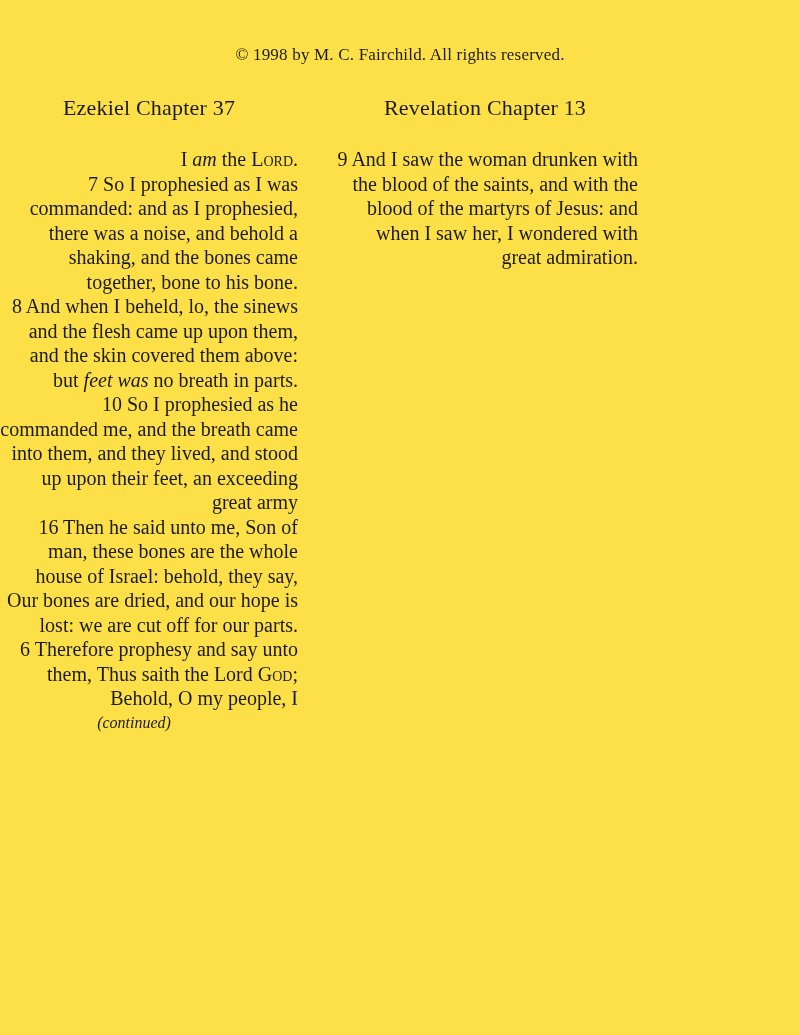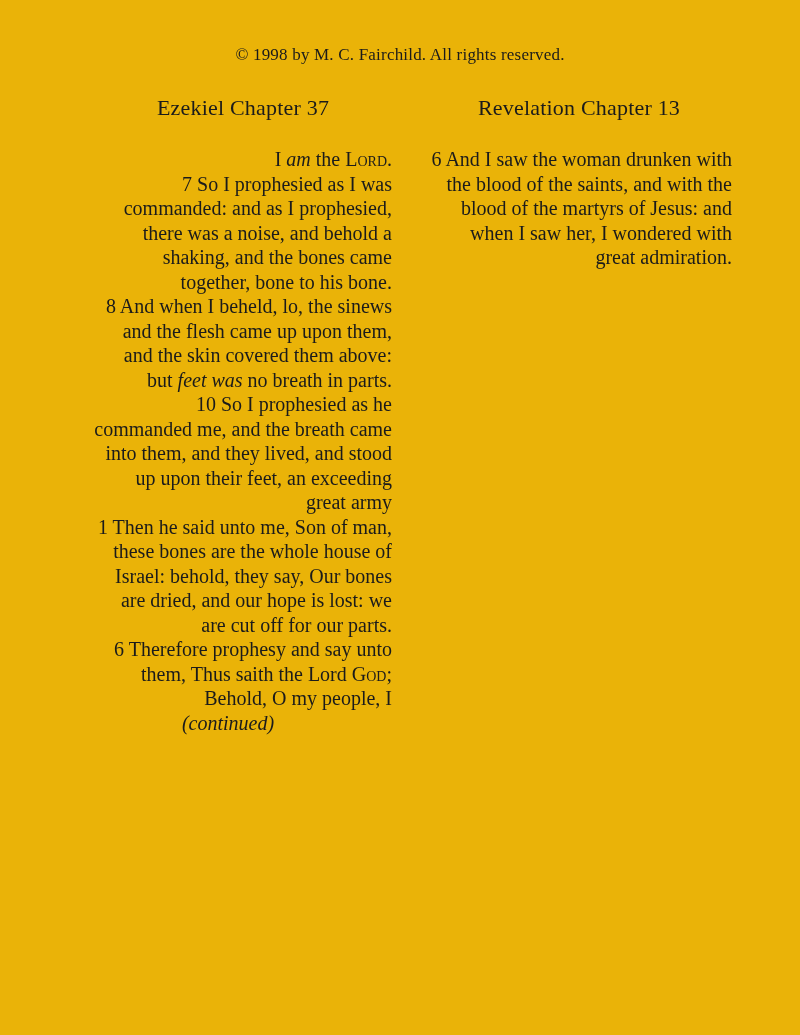--- a/index.html
+++ b/index.html
@@ -6,33 +6,32 @@
     margin: 0;
     padding: 0;
     background: #ffffff;
     color: #1b1b1b;
     font-family: "Liberation Serif", "DejaVu Serif", serif;
   }
   .page {
     position: relative;
     width: 800px;
     height: 1035px;
-    background: #eab308;
+    background: #fde047;
     overflow: hidden;
   }
   .copyright {
     margin-top: 45px;
     text-align: center;
     font-size: 17px;
     letter-spacing: 0.2px;
   }
   .cols {
     display: flex;
     margin-top: 30px;
-    padding-left: 94px;
   }
   .col { box-sizing: border-box; }
   .col-left  { width: 298px; margin-right: 34px; }
   .col-right { width: 306px; }
   .col h2 {
     margin: 0 0 26px 0;
     font-size: 22px;
     font-weight: normal;
     text-align: center;
     letter-spacing: 0.2px;
@@ -40,21 +39,21 @@
   .col-body p {
     margin: 0;
     font-size: 20px;
     line-height: 24.5px;
     text-align: right;
   }
   .it { font-style: italic; }
   .sc { font-variant: small-caps; }
   .continued {
     margin: 0;
-    font-size: 20px;
+    font-size: 16px;
     line-height: 24.5px;
     font-style: italic;
     text-align: center;
     padding-right: 30px;
   }
 </style>
 </head>
 <body>
 
 <div class="page">
@@ -63,27 +62,27 @@
 
   <div class="cols">
 
     <div class="col col-left">
       <h2>Ezekiel Chapter 37</h2>
       <div class="col-body">
           <p><span>I </span><span class="it">am</span><span> the </span><span class="sc">Lord</span><span>.</span></p>
           <p><span>7 So I prophesied as I was commanded: and as I prophesied, there was a noise, and behold a shaking, and the bones came together, bone to his bone.</span></p>
           <p><span>8 And when I beheld, lo, the sinews and the flesh came up upon them, and the skin covered them above: but </span><span class="it">feet was</span><span> no breath in parts.</span></p>
           <p><span>10 So I prophesied as he commanded me, and the breath came into them, and they lived, and stood up upon their feet, an exceeding great army</span></p>
-          <p><span>1 Then he said unto me, Son of man, these bones are the whole house of Israel: behold, they say, Our bones are dried, and our hope is lost: we are cut off for our parts.</span></p>
+          <p><span>16 Then he said unto me, Son of man, these bones are the whole house of Israel: behold, they say, Our bones are dried, and our hope is lost: we are cut off for our parts.</span></p>
           <p><span>6 Therefore prophesy and say unto them, Thus saith the Lord </span><span class="sc">God</span><span>; Behold, O my people, I</span></p>
         </div>
       <p class="continued">(continued)</p>
     </div>
 
     <div class="col col-right">
       <h2>Revelation Chapter 13</h2>
       <div class="col-body">
-          <p><span>6 And I saw the woman drunken with the blood of the saints, and with the blood of the martyrs of Jesus: and when I saw her, I wondered with great admiration.</span></p>
+          <p><span>9 And I saw the woman drunken with the blood of the saints, and with the blood of the martyrs of Jesus: and when I saw her, I wondered with great admiration.</span></p>
         </div>
     </div>
 
   </div>
 </div>
 
 </body></html>

